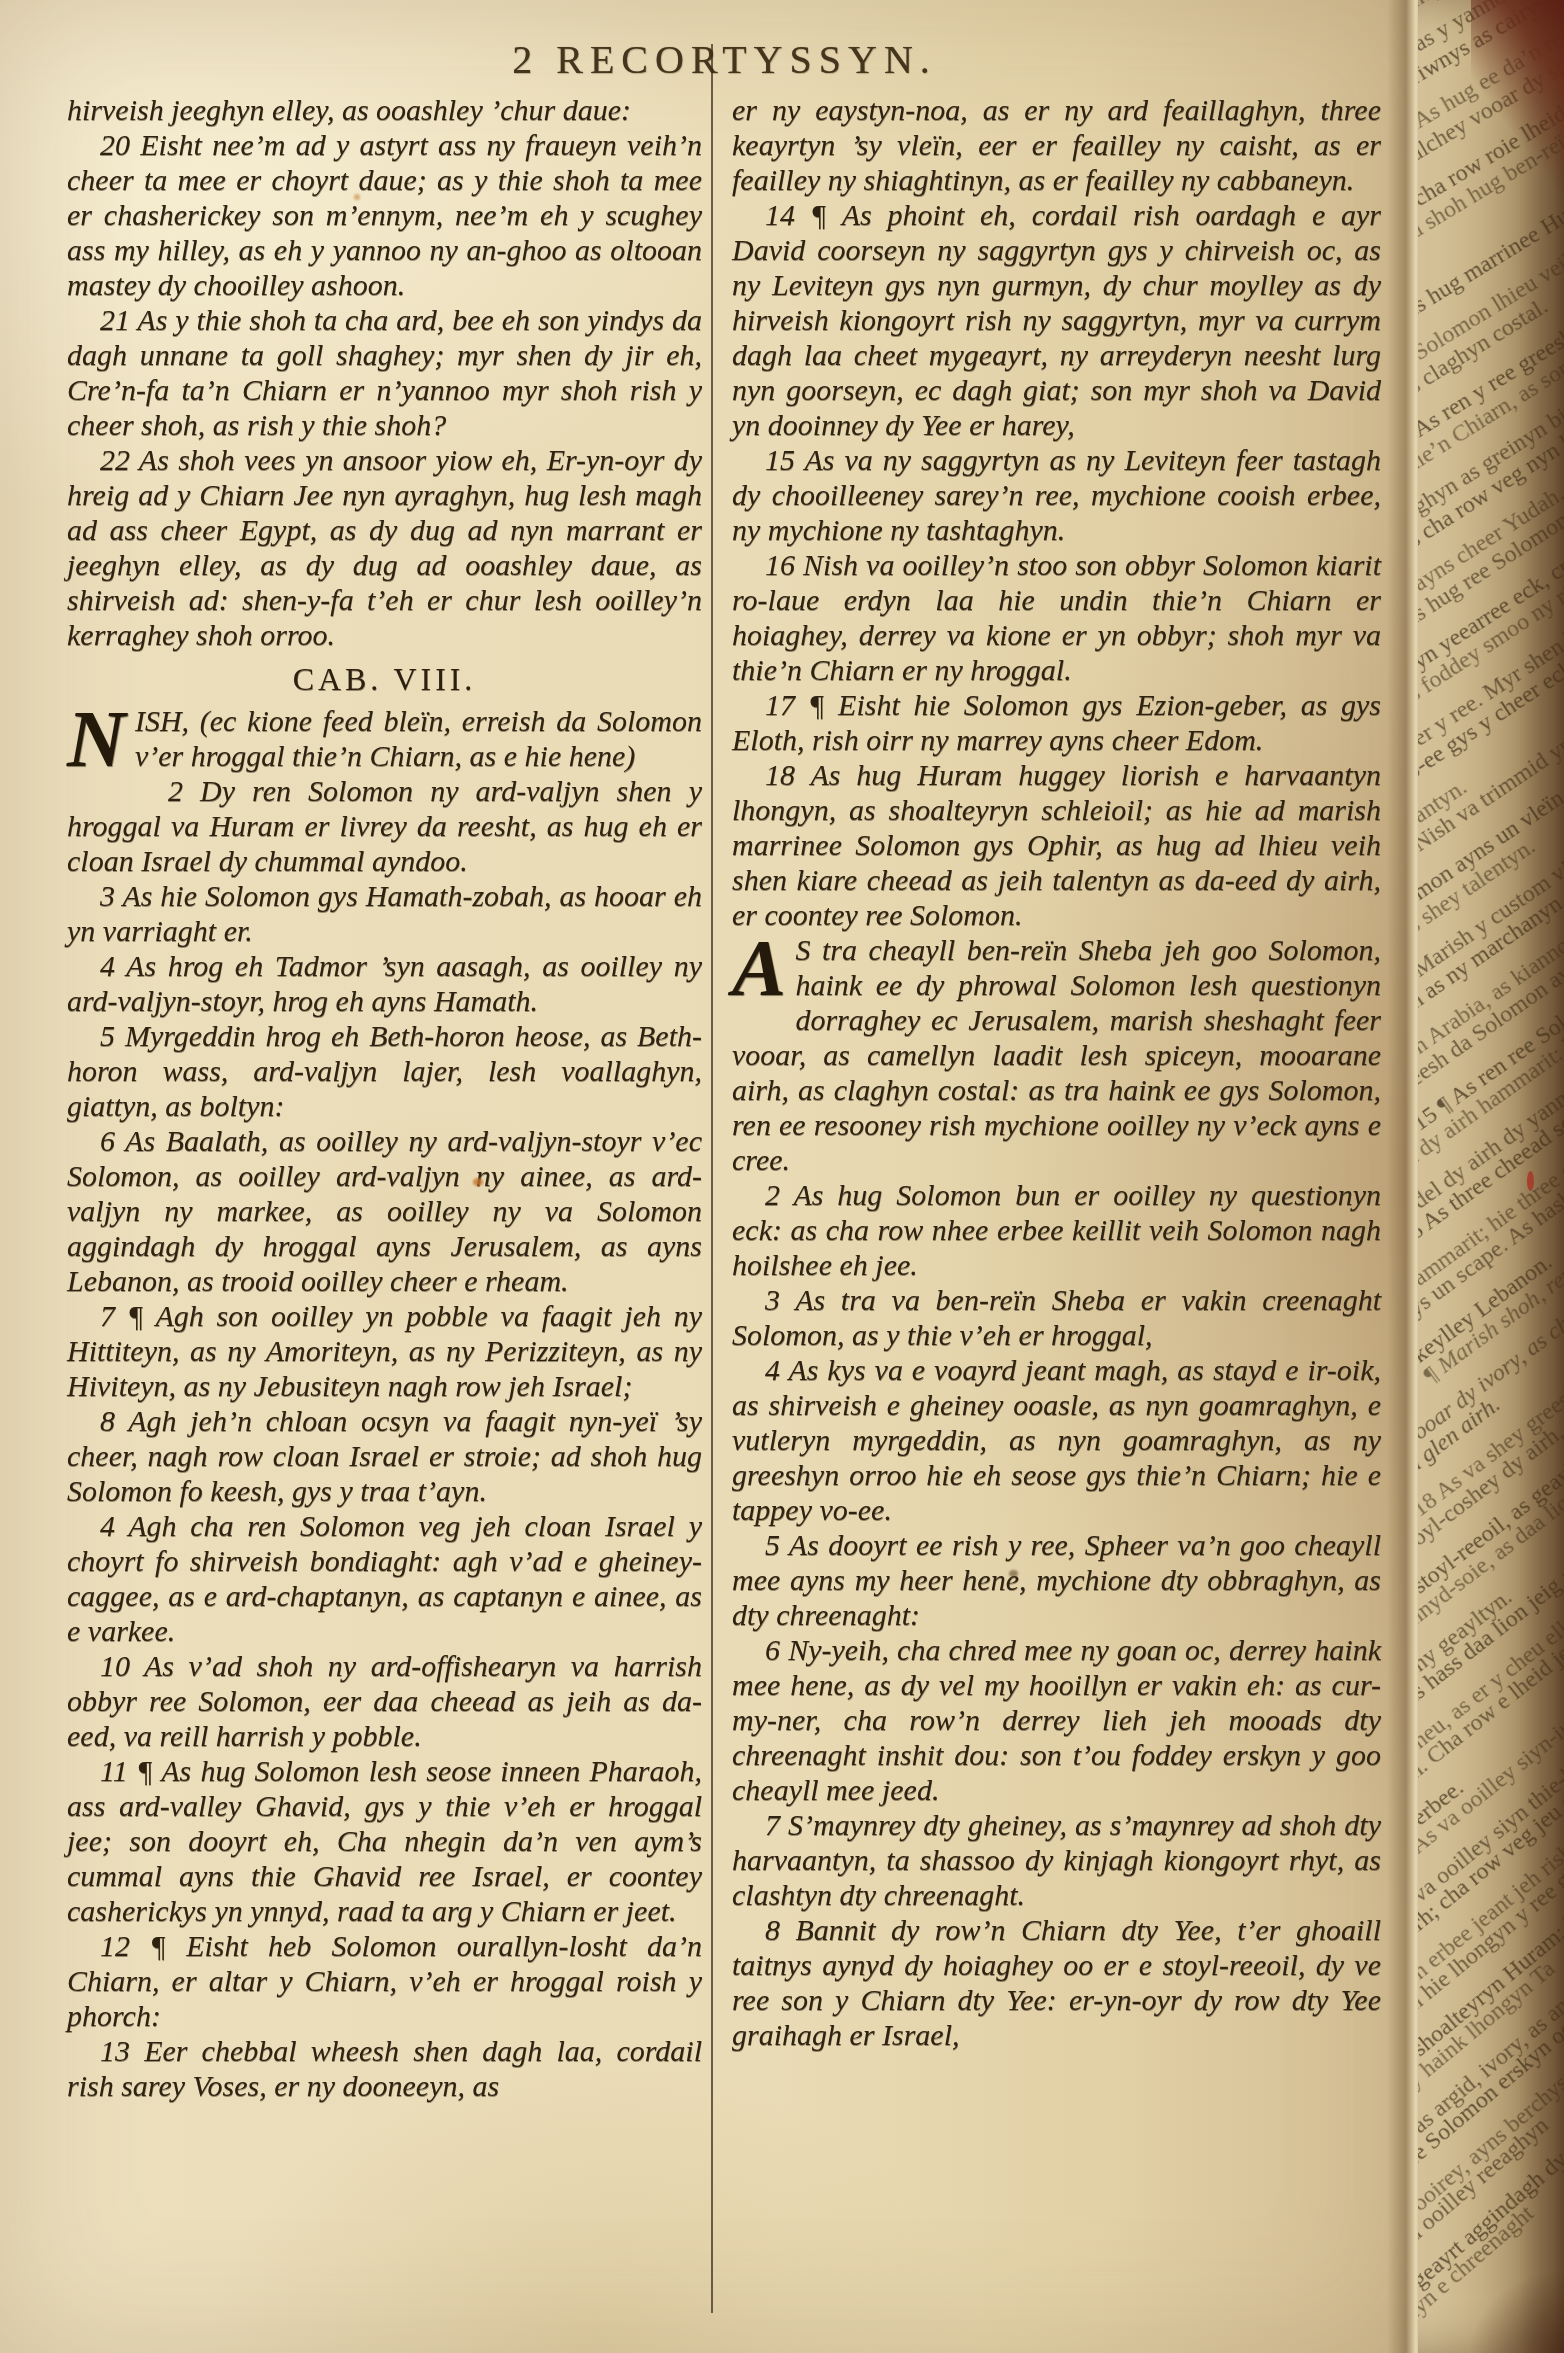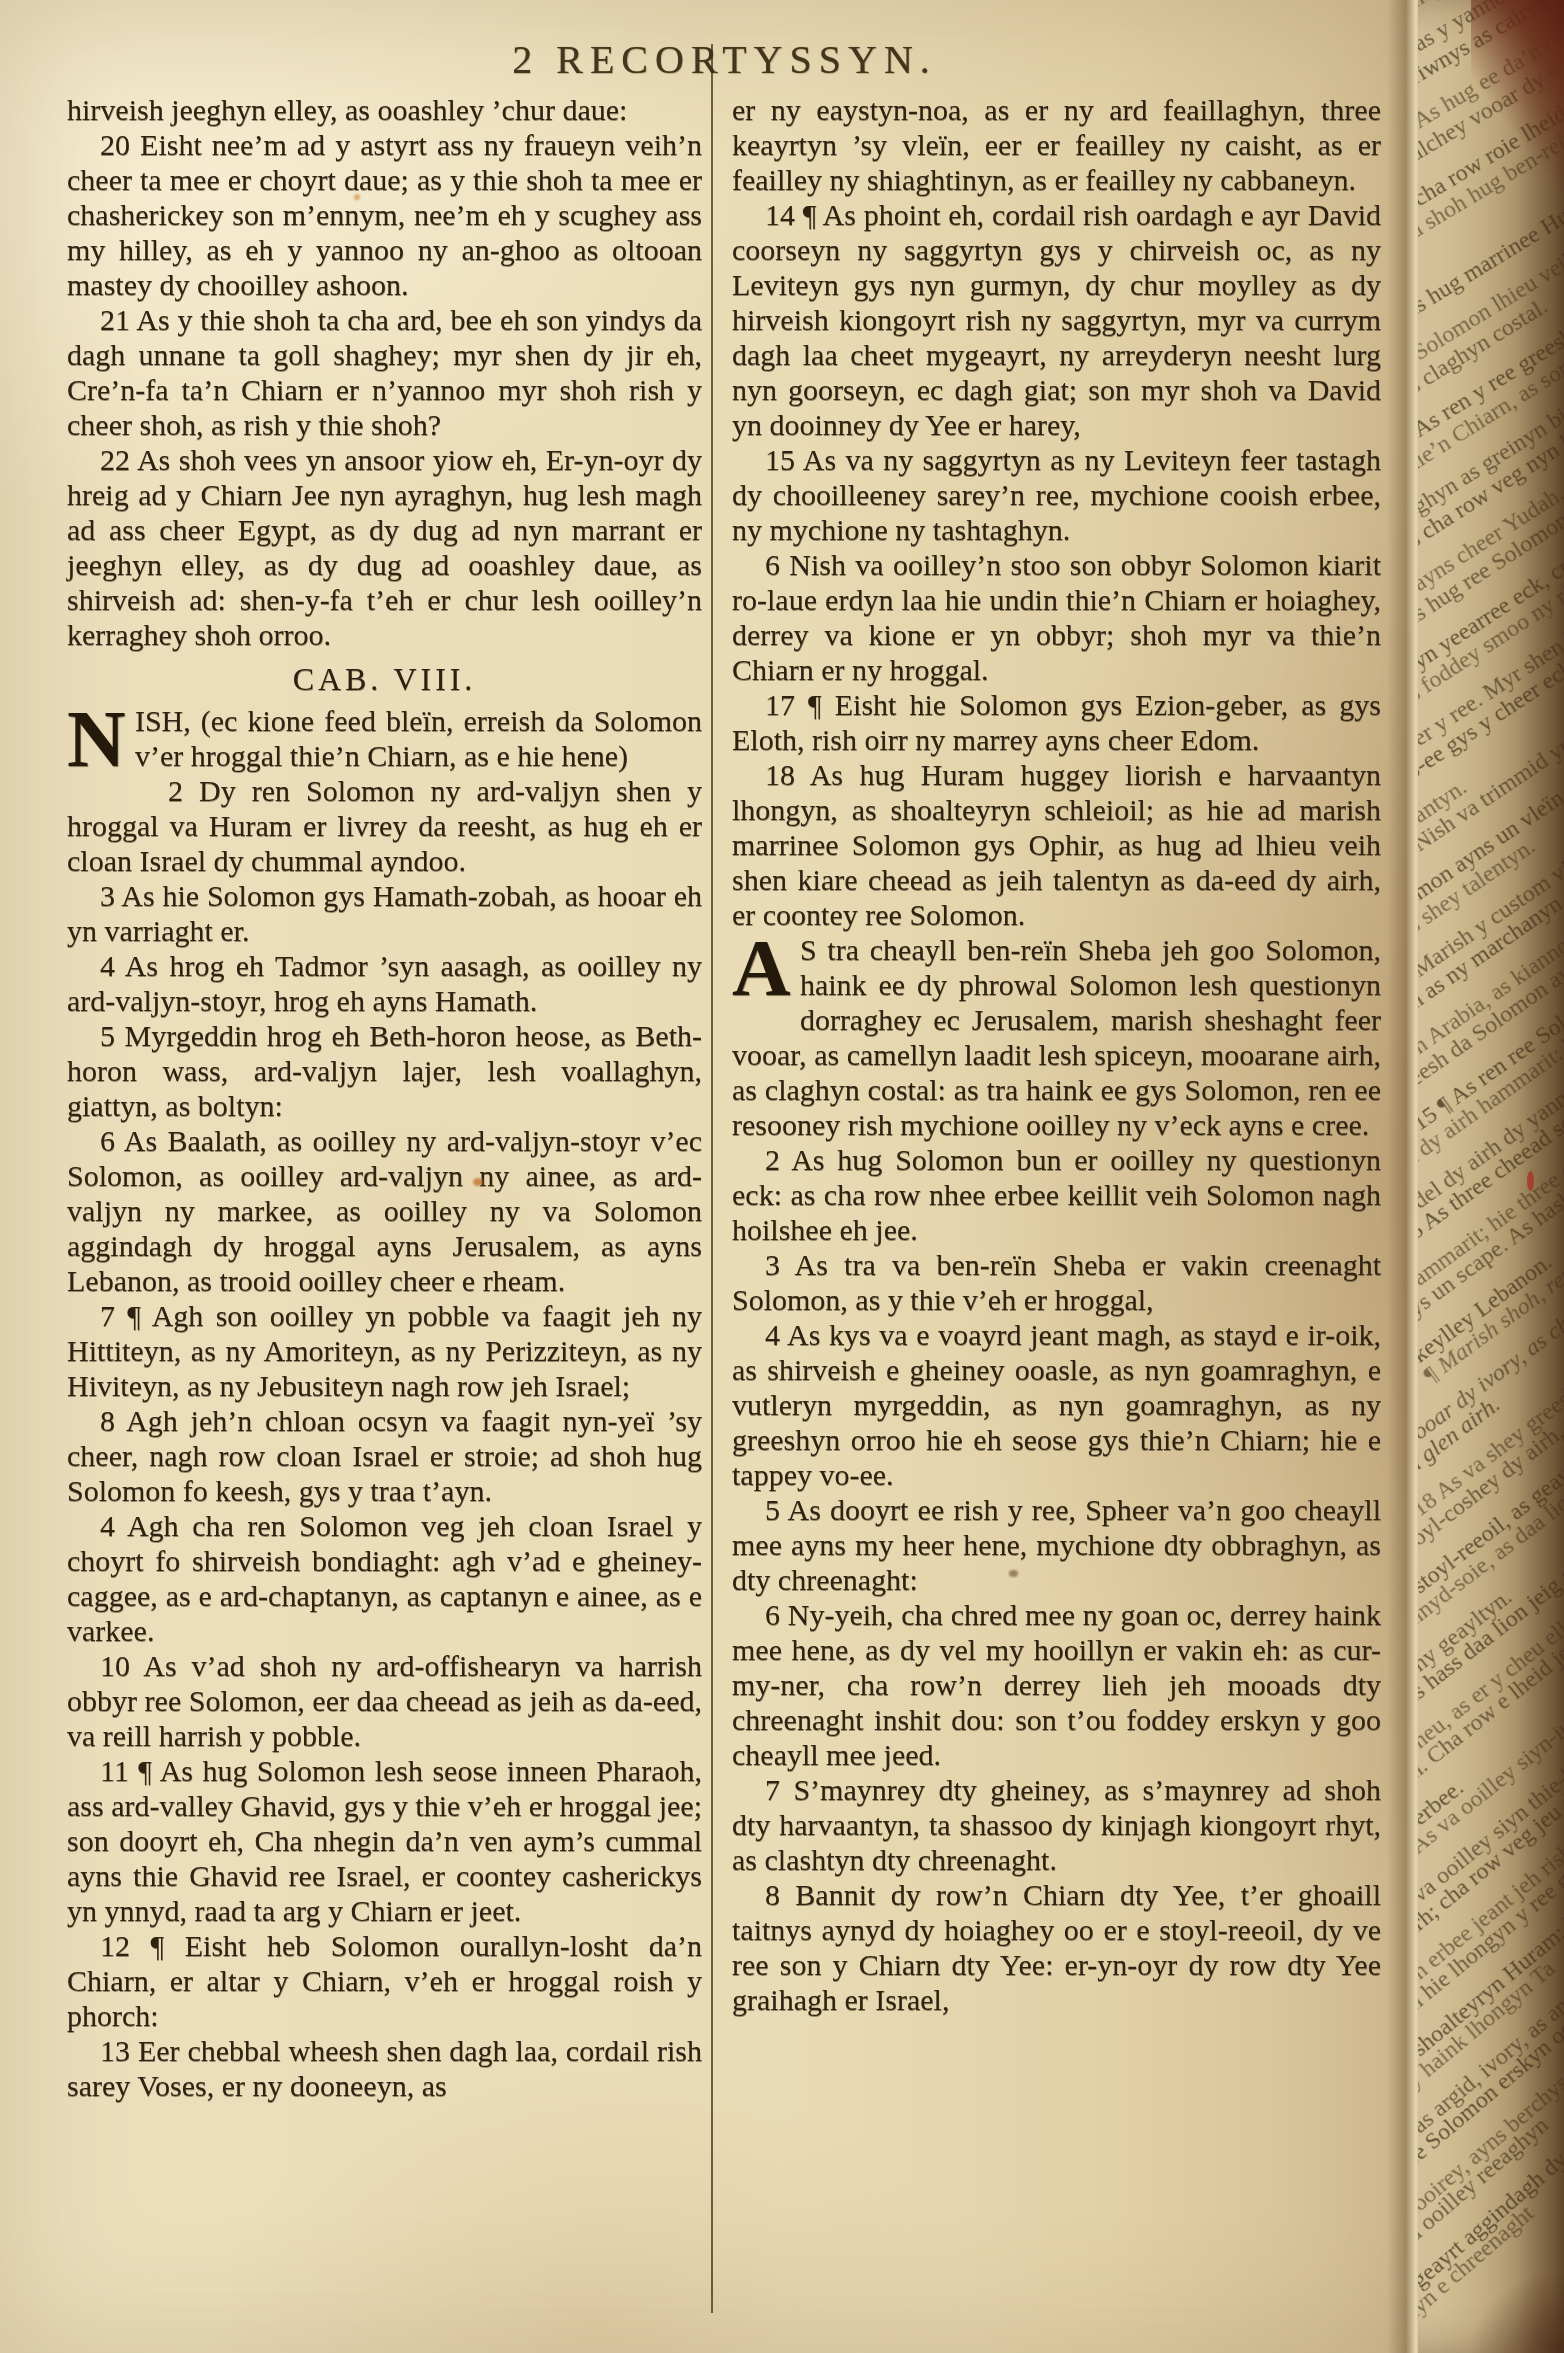--- a/index.html
+++ b/index.html
@@ -19,21 +19,21 @@
   
   .running-head{position:absolute;left:67px;top:36px;width:1315px;
       text-align:center;font-size:40px;letter-spacing:7px;color:#43351d;
       text-shadow:0 0 0.8px rgba(55,40,20,.55), 0.8px 0.8px 0.8px rgba(70,55,30,.25);}
   
   .col{position:absolute;top:92px;color:#2e2211;
        font-size:30px;line-height:35px;text-align:justify;
        text-shadow:0.3px 0.5px 0.6px rgba(45,32,15,.45);}
   .col.left{left:67px;width:635px;}
   .col.right{left:732px;width:649px;}
-  .col p{margin:0;text-indent:33px;}
+  .col p{margin:0;text-indent:33px;font-style:italic;}
   .col p.cont{text-indent:0;}
   .col p.dropv{text-indent:0;}
   .cab{ text-align:center;font-size:32px;letter-spacing:3.9px;margin:10.2px 0 5.5px;
         color:#2c2010;text-indent:0;}
   .dropcap{float:left;font-size:81px;line-height:66px;height:70px;
         margin:3.1px 9.4px 0 0;color:#241a0b;font-weight:bold;
         text-shadow:0.8px 0.8px 0.8px rgba(40,28,12,.5);}
   
   .rule{position:absolute;left:711px;top:44px;width:2.3px;height:2269px;
         background:rgba(58,44,24,.72);filter:blur(0.3px);}
@@ -83,21 +83,21 @@
         <p class="verse">4 Agh cha ren Solomon veg jeh cloan Israel y choyrt fo shirveish bondiaght: agh v’ad e gheiney-caggee, as e ard-chaptanyn, as captanyn e ainee, as e varkee.</p>
         <p class="verse">10 As v’ad shoh ny ard-offishearyn va harrish obbyr ree Solomon, eer daa cheead as jeih as da-eed, va reill harrish y pobble.</p>
         <p class="verse">11 ¶ As hug Solomon lesh seose inneen Pharaoh, ass ard-valley Ghavid, gys y thie v’eh er hroggal jee; son dooyrt eh, Cha nhegin da’n ven aym’s cummal ayns thie Ghavid ree Israel, er coontey casherickys yn ynnyd, raad ta arg y Chiarn er jeet.</p>
         <p class="verse">12 ¶ Eisht heb Solomon ourallyn-losht da’n Chiarn, er altar y Chiarn, v’eh er hroggal roish y phorch:</p>
         <p class="verse">13 Eer chebbal wheesh shen dagh laa, cordail rish sarey Voses, er ny dooneeyn, as</p>
       </div>
     <div class="col right" id="right-col">
         <p class="cont">er ny eaystyn-noa, as er ny ard feaillaghyn, three keayrtyn ’sy vleïn, eer er feailley ny caisht, as er feailley ny shiaghtinyn, as er feailley ny cabbaneyn.</p>
         <p class="verse">14 ¶ As phoint eh, cordail rish oardagh e ayr David coorseyn ny saggyrtyn gys y chirveish oc, as ny Leviteyn gys nyn gurmyn, dy chur moylley as dy hirveish kiongoyrt rish ny saggyrtyn, myr va currym dagh laa cheet mygeayrt, ny arreyderyn neesht lurg nyn goorseyn, ec dagh giat; son myr shoh va David yn dooinney dy Yee er harey,</p>
         <p class="verse">15 As va ny saggyrtyn as ny Leviteyn feer tastagh dy chooilleeney sarey’n ree, mychione cooish erbee, ny mychione ny tashtaghyn.</p>
-        <p class="verse">6 Nish va ooilley’n stoo son obbyr Solomon kiarit ro-laue erdyn laa hie undin thie’n Chiarn er hoiaghey, derrey va kione er yn obbyr; shoh myr va thie’n Chiarn er ny hroggal.</p>
+        <p class="verse">16 Nish va ooilley’n stoo son obbyr Solomon kiarit ro-laue erdyn laa hie undin thie’n Chiarn er hoiaghey, derrey va kione er yn obbyr; shoh myr va thie’n Chiarn er ny hroggal.</p>
         <p class="verse">17 ¶ Eisht hie Solomon gys Ezion-geber, as gys Eloth, rish oirr ny marrey ayns cheer Edom.</p>
         <p class="verse">18 As hug Huram huggey liorish e harvaantyn lhongyn, as shoalteyryn schleioil; as hie ad marish marrinee Solomon gys Ophir, as hug ad lhieu veih shen kiare cheead as jeih talentyn as da-eed dy airh, er coontey ree Solomon.</p>
         <p class="dropv"><span class="dropcap">A</span>S tra cheayll ben-reïn Sheba jeh goo Solomon, haink ee dy phrowal Solomon lesh questionyn dorraghey ec Jerusalem, marish sheshaght feer vooar, as camellyn laadit lesh spiceyn, mooarane airh, as claghyn costal: as tra haink ee gys Solomon, ren ee resooney rish mychione ooilley ny v’eck ayns e cree.</p>
         <p class="verse">2 As hug Solomon bun er ooilley ny questionyn eck: as cha row nhee erbee keillit veih Solomon nagh hoilshee eh jee.</p>
         <p class="verse">3 As tra va ben-reïn Sheba er vakin creenaght Solomon, as y thie v’eh er hroggal,</p>
         <p class="verse">4 As kys va e voayrd jeant magh, as stayd e ir-oik, as shirveish e gheiney ooasle, as nyn goamraghyn, e vutleryn myrgeddin, as nyn goamraghyn, as ny greeshyn orroo hie eh seose gys thie’n Chiarn; hie e tappey vo-ee.</p>
         <p class="verse">5 As dooyrt ee rish y ree, Spheer va’n goo cheayll mee ayns my heer hene, mychione dty obbraghyn, as dty chreenaght:</p>
         <p class="verse">6 Ny-yeih, cha chred mee ny goan oc, derrey haink mee hene, as dy vel my hooillyn er vakin eh: as cur-my-ner, cha row’n derrey lieh jeh mooads dty chreenaght inshit dou: son t’ou foddey erskyn y goo cheayll mee jeed.</p>
         <p class="verse">7 S’maynrey dty gheiney, as s’maynrey ad shoh dty harvaantyn, ta shassoo dy kinjagh kiongoyrt rhyt, as clashtyn dty chreenaght.</p>
         <p class="verse">8 Bannit dy row’n Chiarn dty Yee, t’er ghoaill taitnys aynyd dy hoiaghey oo er e stoyl-reeoil, dy ve ree son y Chiarn dty Yee: er-yn-oyr dy row dty Yee graihagh er Israel,</p>

